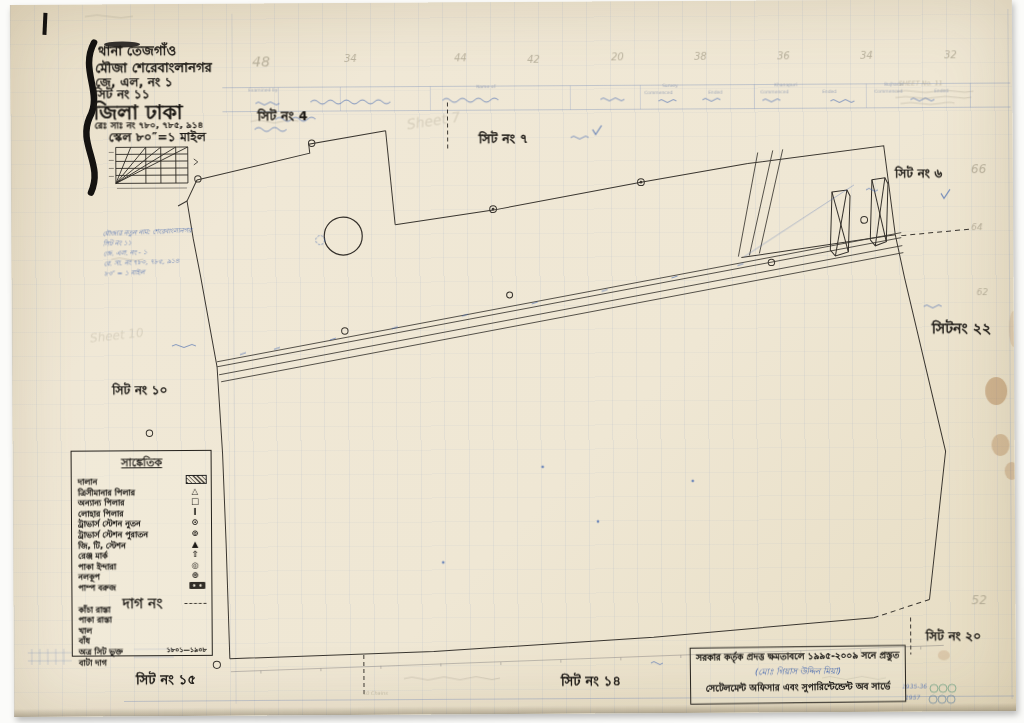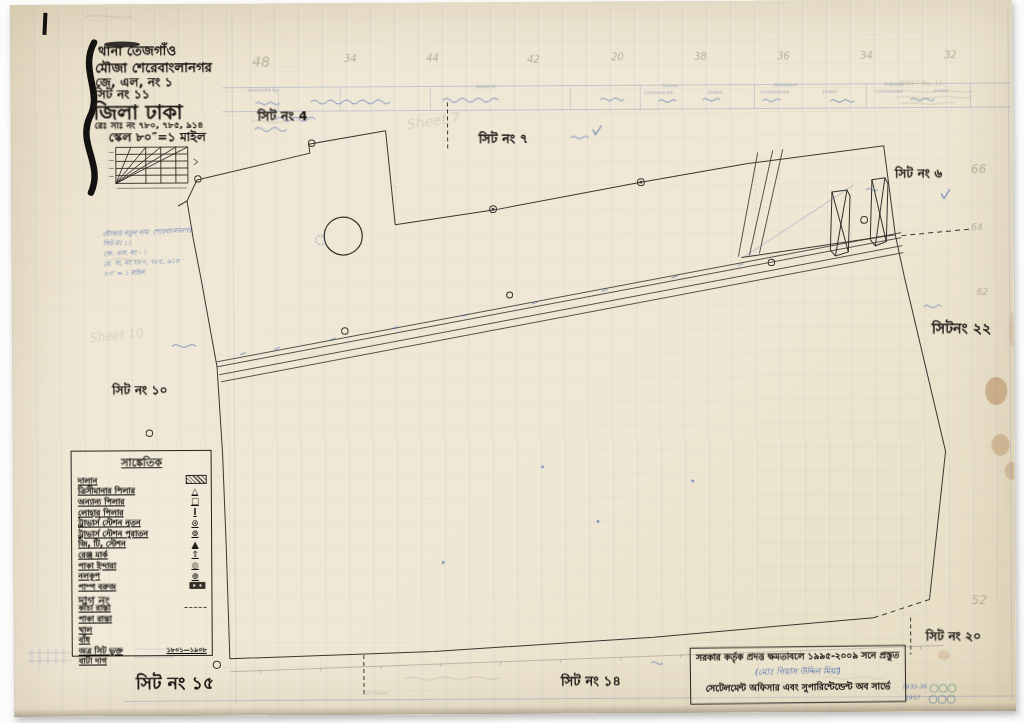--- a/index.html
+++ b/index.html
@@ -18,30 +18,30 @@
   .abs{position:absolute;white-space:nowrap;}
   .ink{color:#1c1915;font-weight:700;letter-spacing:.2px;text-shadow:0 0 .4px rgba(20,15,5,.55);}
   .pencil{color:#a29a85;font-style:italic;font-weight:400;}
   .blue{color:#3f63ae;}
   .formlbl{color:#98a2b6;font-size:4.5px;opacity:.9;}
   .legend{position:absolute;left:58px;top:446px;width:141px;height:206px;
           border:1.6px solid #23201b;padding:3px 5px 2px 6px;box-sizing:border-box;
           background:rgba(244,238,222,.35);}
   .legend .ttl{display:block;text-align:center;font-size:11px;font-weight:700;
                text-decoration:underline;color:#1c1915;margin-bottom:2px;}
-  .lrow{display:flex;justify-content:space-between;align-items:center;height:10.6px;text-decoration:underline;}
+  .lrow{display:flex;justify-content:space-between;align-items:flex-start;height:10.6px;}
   .lrow .lab{font-size:8px;font-weight:700;color:#1c1915;text-shadow:0 0 .3px rgba(0,0,0,.5);}
   .lrow .sym{width:22px;text-align:center;font-size:8.5px;color:#1c1915;font-weight:700;}
   .hatch-sw{width:19px;height:7px;border:1px solid #222;margin-left:2px;
      background:repeating-linear-gradient(45deg,#4c463e 0 1px,transparent 1px 3px);}
   .pump-sw{width:16px;height:7px;background:#312d27;border-radius:1px;margin-left:4px;
      background-image:radial-gradient(circle at 30% 50%,#e8e2d2 1px,transparent 1.4px),
                       radial-gradient(circle at 70% 50%,#e8e2d2 1px,transparent 1.4px);}
   .dash-sw{width:22px;border-top:1px dashed #3c3831;height:0;}
-  .heading-row{font-size:11px;font-weight:700;color:#1c1915;height:11px;}
+  .heading-row{text-align:center;font-size:14px;font-weight:700;color:#1c1915;height:11px;}
   .stamp{position:absolute;left:676px;top:646px;width:216px;height:57px;
          border:1.8px solid #23201b;box-sizing:border-box;text-align:center;
          transform:rotate(-.4deg);padding-top:2px;background:rgba(244,238,222,.25);}
   .stamp .l1,.stamp .l3{font-size:9px;font-weight:700;color:#1c1915;text-shadow:0 0 .3px rgba(0,0,0,.5);}
   .stamp .l2{font-size:8.5px;color:#3f63ae;font-style:italic;margin:1px 0;}
   .noteblk{position:absolute;left:92px;top:222px;width:140px;transform:rotate(-2deg);}
   .noteblk div{font-size:6.5px;line-height:10px;color:#3f63ae;opacity:.85;font-style:italic;}
   .edge-b{position:absolute;left:0;bottom:0;width:100%;height:8px;
           background:linear-gradient(to bottom,transparent,rgba(90,80,60,.35));}
 </style>
@@ -264,21 +264,21 @@
     <span class="abs formlbl" style="left:698px;top:89px">Ended</span>
     <span class="abs formlbl" style="left:750px;top:89px">Commenced</span>
     <span class="abs formlbl" style="left:812px;top:89px">Ended</span>
     <span class="abs formlbl" style="left:864px;top:89px">Commenced</span>
     <span class="abs formlbl" style="left:924px;top:89px">Ended</span>
   </div>
 
   <div>
     <span class="abs pencil" style="left:242px;top:50px;font-size:14px;opacity:.7">48</span>
     <span class="abs pencil" style="left:334px;top:50px;font-size:10px;opacity:.7">34</span>
-    <span class="abs pencil" style="left:416px;top:50px;font-size:10px;opacity:.7">44</span>
+    <span class="abs pencil" style="left:444px;top:50px;font-size:10px;opacity:.7">44</span>
     <span class="abs pencil" style="left:517px;top:52px;font-size:10px;opacity:.7">42</span>
     <span class="abs pencil" style="left:601px;top:50px;font-size:10px;opacity:.7">20</span>
     <span class="abs pencil" style="left:684px;top:50px;font-size:10px;opacity:.7">38</span>
     <span class="abs pencil" style="left:767px;top:50px;font-size:10px;opacity:.7">36</span>
     <span class="abs pencil" style="left:850px;top:50px;font-size:10px;opacity:.7">34</span>
     <span class="abs pencil" style="left:934px;top:50px;font-size:10px;opacity:.7">32</span>
   </div>
 
   <div>
     <span class="abs pencil" style="left:960px;top:163px;font-size:12px;opacity:.7">66</span>
@@ -287,21 +287,21 @@
     <span class="abs pencil" style="left:958px;top:594px;font-size:12px;opacity:.7">52</span>
   </div>
 
   <div>
     <span class="abs ink" style="left:247px;top:104px;font-size:12.5px">সিট নং 4</span>
     <span class="abs ink" style="left:468px;top:128px;font-size:12.5px">সিট নং ৭</span>
     <span class="abs ink" style="left:884px;top:165px;font-size:12px">সিট নং ৬</span>
     <span class="abs ink" style="left:920px;top:318px;font-size:14px">সিটনং ২২</span>
     <span class="abs ink" style="left:100px;top:377px;font-size:12px">সিট নং ১০</span>
     <span class="abs ink" style="left:912px;top:628px;font-size:12px">সিট নং ২০</span>
-    <span class="abs ink" style="left:122px;top:666px;font-size:17px">সিট নং ১৫</span>
+    <span class="abs ink" style="left:122px;top:666px;font-size:13px">সিট নং ১৫</span>
     <span class="abs ink" style="left:547px;top:670px;font-size:13px">সিট নং ১৪</span>
   </div>
 
   <span class="abs pencil" style="left:396px;top:110px;font-size:14px;opacity:.3;transform:rotate(-8deg)">Sheet 7</span>
   <span class="abs pencil" style="left:78px;top:324px;font-size:12px;opacity:.28;transform:rotate(-6deg)">Sheet 10</span>
   <span class="abs pencil" style="left:888px;top:80px;font-size:6.5px;opacity:.55">SHEET No. 11</span>
   <span class="abs pencil" style="left:349px;top:687px;font-size:5px;opacity:.55">10 Chains</span>
   <span class="abs blue" style="left:888px;top:683px;font-size:6px;opacity:.7;font-style:italic">1935-36</span>
   <span class="abs blue" style="left:891px;top:694px;font-size:6px;opacity:.7;font-style:italic">1957</span>
 

